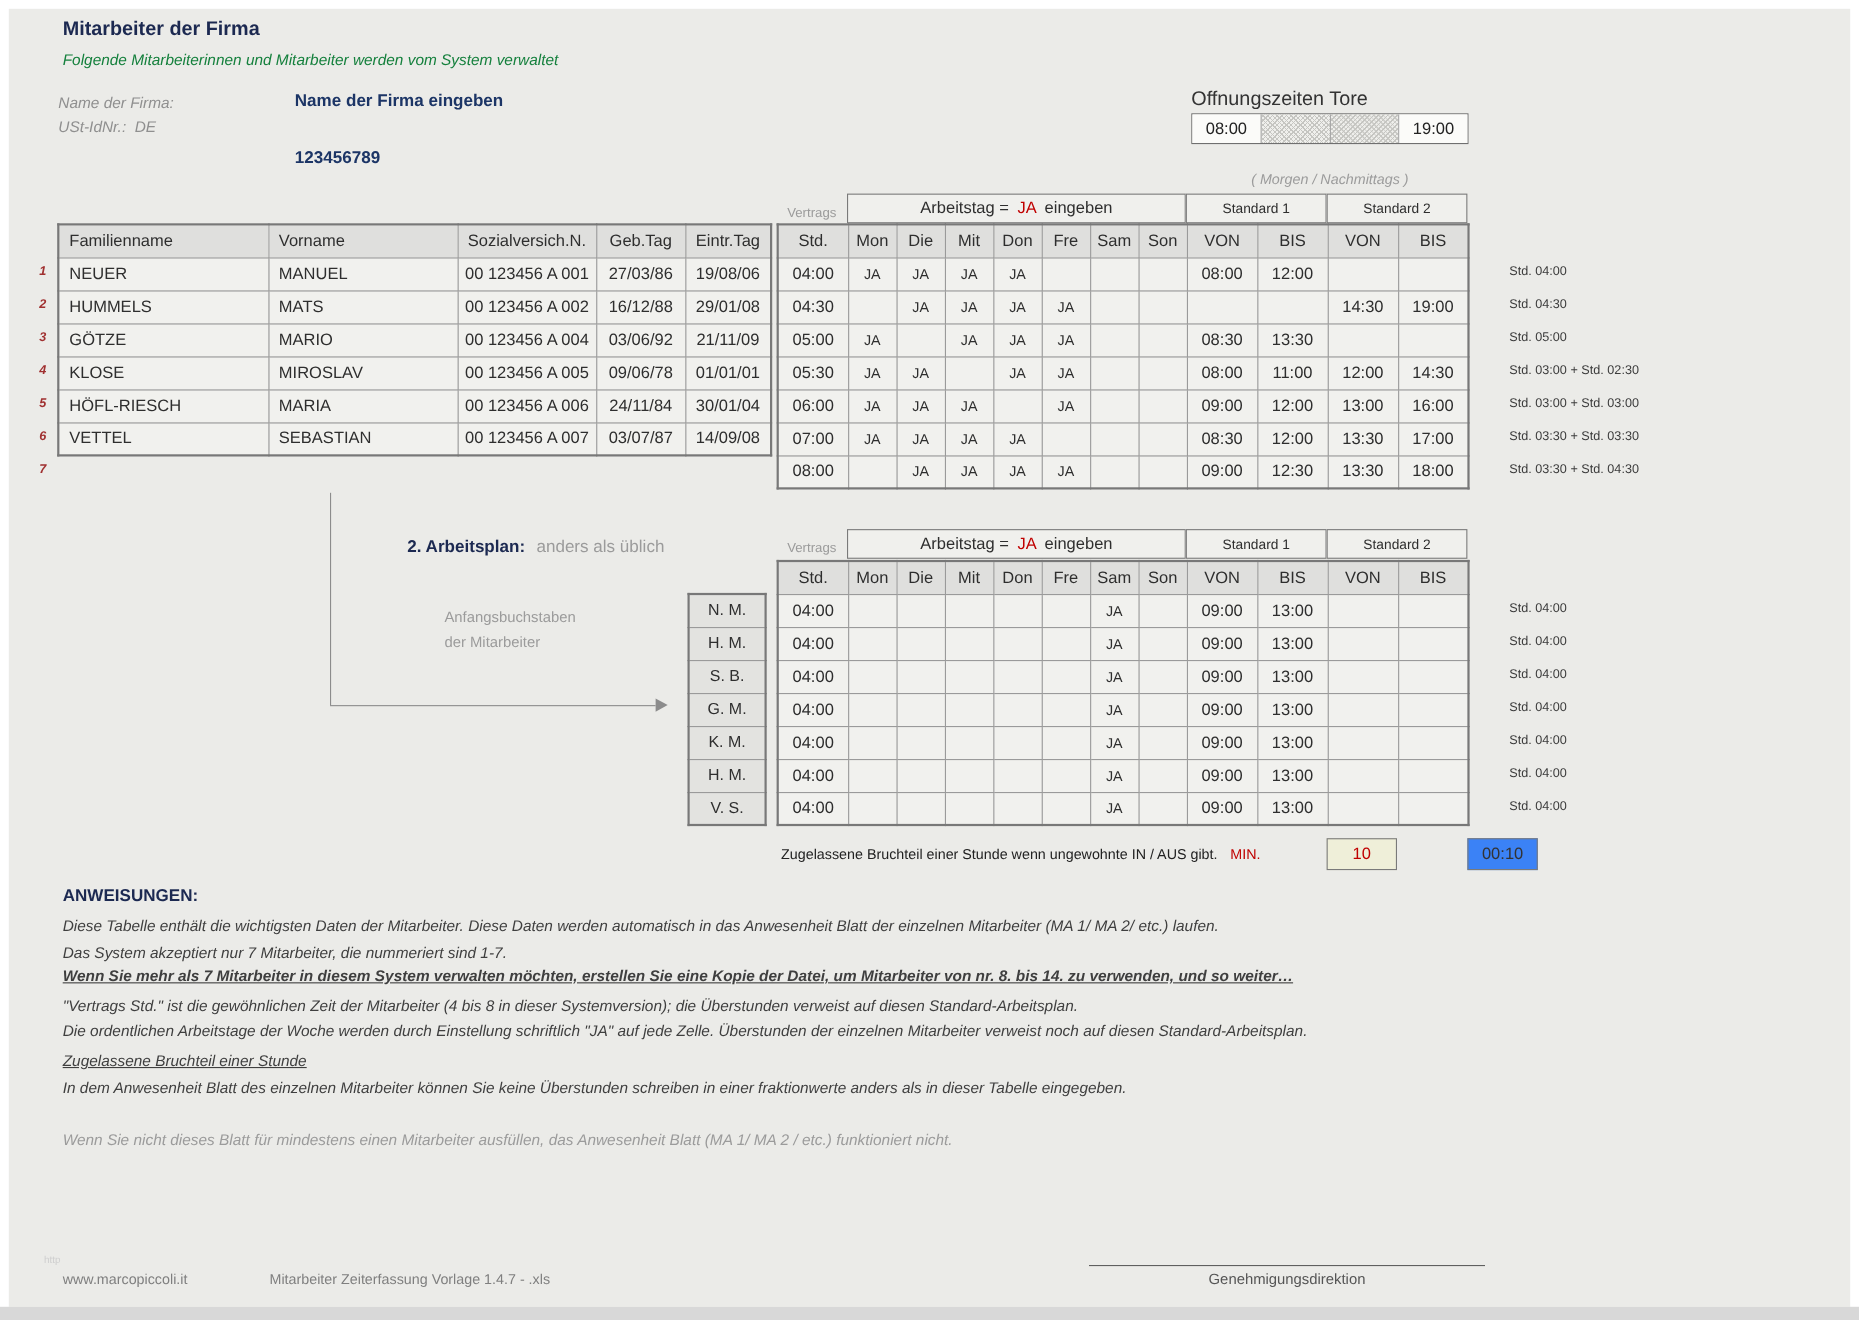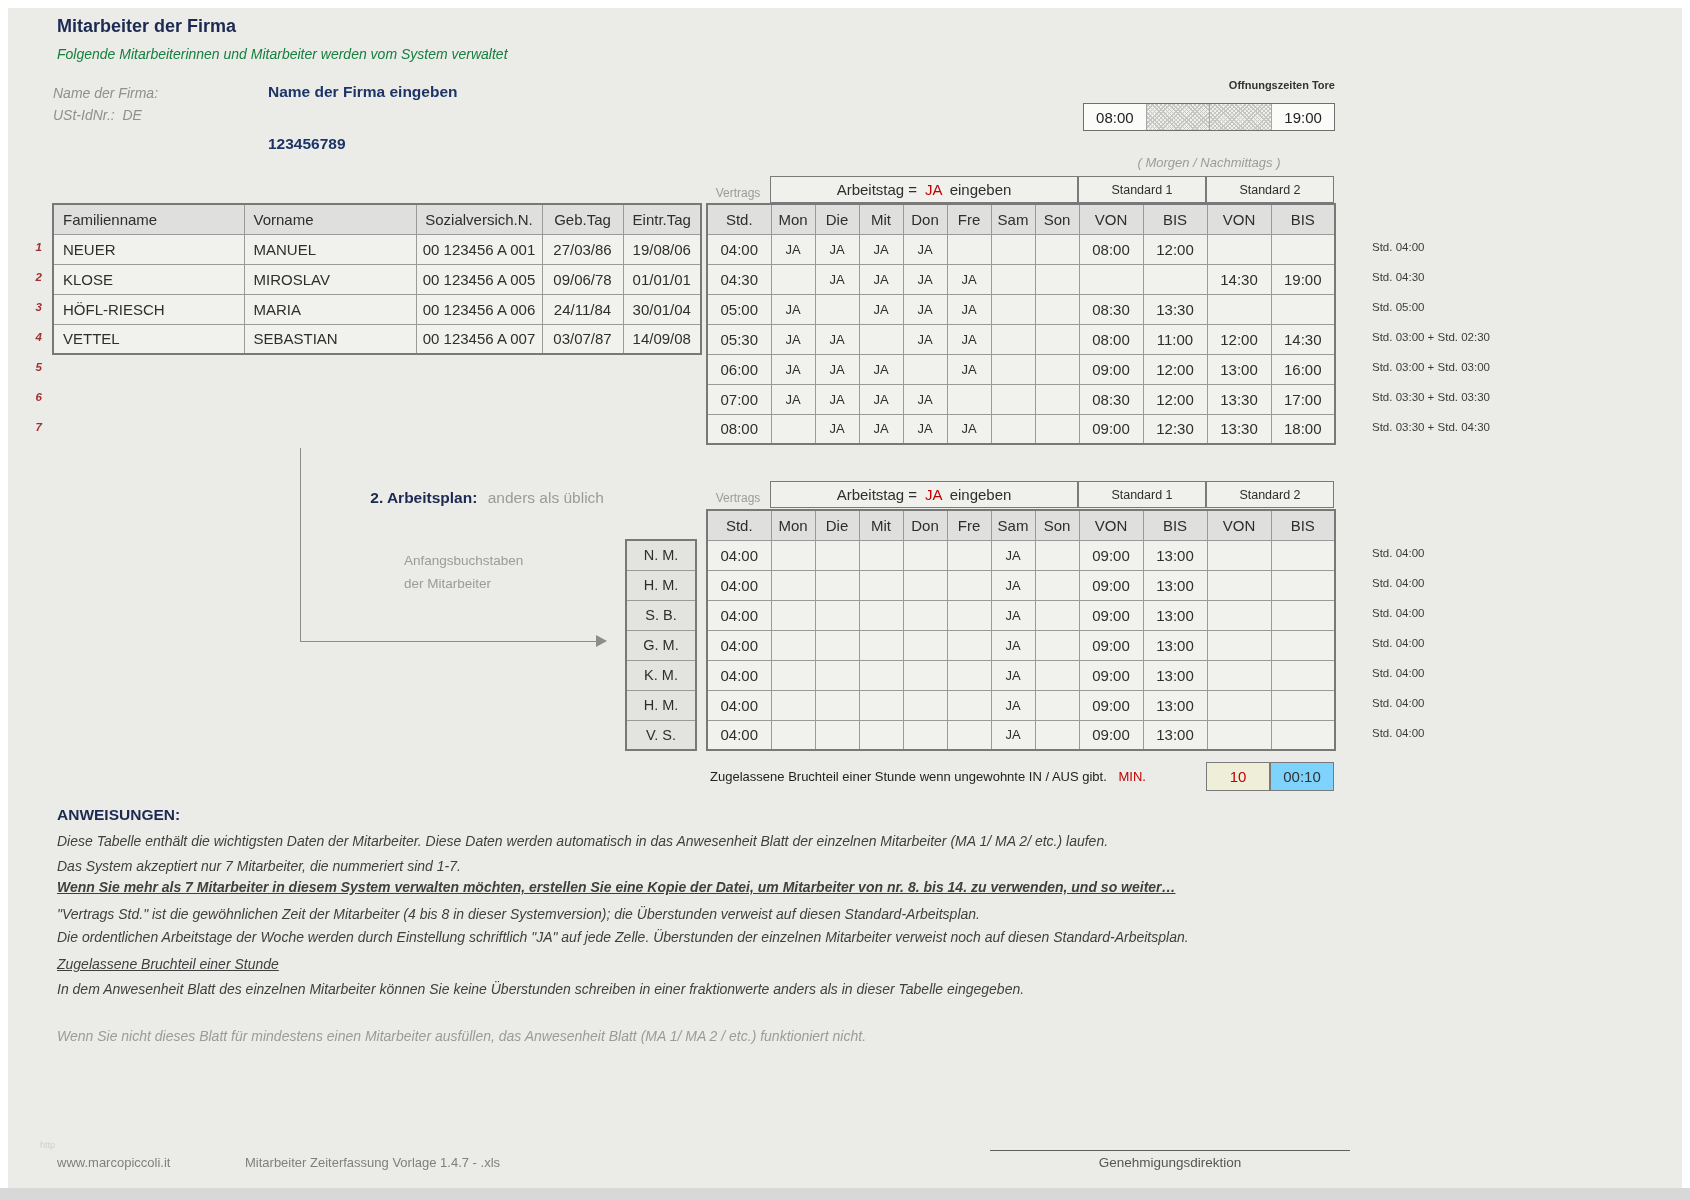--- a/index.html
+++ b/index.html
@@ -12,21 +12,21 @@
   
   .page-title{left:57px;top:16px;font-size:18px;font-weight:600;color:#1c2951;}
   .page-subtitle{left:57px;top:46px;font-size:14px;font-style:italic;color:#15803d;}
   .lbl-right{width:200px;text-align:left;font-size:14px;font-style:italic;color:#8f8f8f;white-space:nowrap;}
   .company-label{left:53px;top:85px;}
   .vat-label{left:53px;top:107px;}
   .company-value{left:268px;top:83px;font-size:15.5px;font-weight:600;color:#1c3566;}
   .vat-value{left:268px;top:105px;font-size:15.5px;font-weight:600;color:#1c3566;margin-top:30px;}
 
   
-  .gates-title{left:1083px;top:79px;width:252px;text-align:right;font-size:11px;color:#333;font-weight:bold;}
+  .gates-title{left:1083px;top:79px;width:252px;text-align:left;font-size:18px;color:#333;}
   .tore-bar{left:1083px;top:103px;width:252px;height:28px;border:1px solid #6f6f6f;display:flex;background:#f4f4f1;box-sizing:border-box;}
   .tore-time{width:63px;display:flex;align-items:center;justify-content:center;font-size:15px;color:#222;background:#fbfbf9;}
   .tore-hatch{width:63px;border-left:1px solid #a8a8a8;
      background-image:repeating-linear-gradient(45deg,#c5c5c1 0 1px,transparent 1px 3px),
                       repeating-linear-gradient(-45deg,#c5c5c1 0 1px,transparent 1px 3px);
      background-color:#efefec;}
   .tore-time.last{border-left:1px solid #a8a8a8;}
   .gates-caption{left:1083px;top:155px;width:252px;text-align:center;font-size:13px;font-style:italic;color:#9b9b9b;}
 
   
@@ -64,21 +64,21 @@
   .s2-title{left:304px;top:489px;width:300px;text-align:right;font-size:15.5px;white-space:nowrap;}
   .s2-strong{font-weight:600;color:#1c2951;}
   .s2-rest{color:#9b9b9b;margin-left:6px;}
   .initials-label{left:404px;top:549px;width:200px;text-align:left;font-size:13.5px;color:#9b9b9b;line-height:23px;}
 
   
   .fraction-label{left:698px;top:769px;width:460px;text-align:center;font-size:13px;color:#222;white-space:nowrap;}
   .min-red{color:#c00000;margin-left:8px;}
   .min-cell{top:762px;height:29px;width:64px;border:1px solid #7a7a7a;box-sizing:border-box;display:flex;align-items:center;justify-content:center;font-size:15px;}
   .min-value{left:1206px;background:#efefd9;color:#c00000;}
-  .min-time{left:1270px;background:#7dd3fc;color:#333;}
+  .min-time{left:1334px;background:#3b82f6;color:#333;}
 
   
   .ins-head{left:57px;top:806px;font-size:15.5px;font-weight:700;color:#1c2951;}
   .ins{position:absolute;left:57px;font-size:14px;font-style:italic;color:#3f3f3f;white-space:nowrap;}
   .ins-bold{font-weight:bold;text-decoration:underline;}
   .ins-underline{text-decoration:underline;}
   .ins-gray{color:#9b9b9b;}
 
   
   .f-http{left:40px;top:1140px;font-size:9px;color:#cfcfcf;}
@@ -134,20 +134,34 @@
     <th>Eintr.Tag</th>
   </tr>
     </thead>
   <tbody id="t1-left-body">
       <tr>
         <td class="al">NEUER</td>
         <td class="al">MANUEL</td>
         <td>00 123456 A 001</td>
         <td>27/03/86</td>
         <td>19/08/06</td>
+      </tr>
+      <tr>
+        <td class="al">HUMMELS</td>
+        <td class="al">MATS</td>
+        <td>00 123456 A 002</td>
+        <td>16/12/88</td>
+        <td>29/01/08</td>
+      </tr>
+      <tr>
+        <td class="al">GÖTZE</td>
+        <td class="al">MARIO</td>
+        <td>00 123456 A 004</td>
+        <td>03/06/92</td>
+        <td>21/11/09</td>
       </tr>
       <tr>
         <td class="al">KLOSE</td>
         <td class="al">MIROSLAV</td>
         <td>00 123456 A 005</td>
         <td>09/06/78</td>
         <td>01/01/01</td>
       </tr>
       <tr>
         <td class="al">HÖFL-RIESCH</td>

